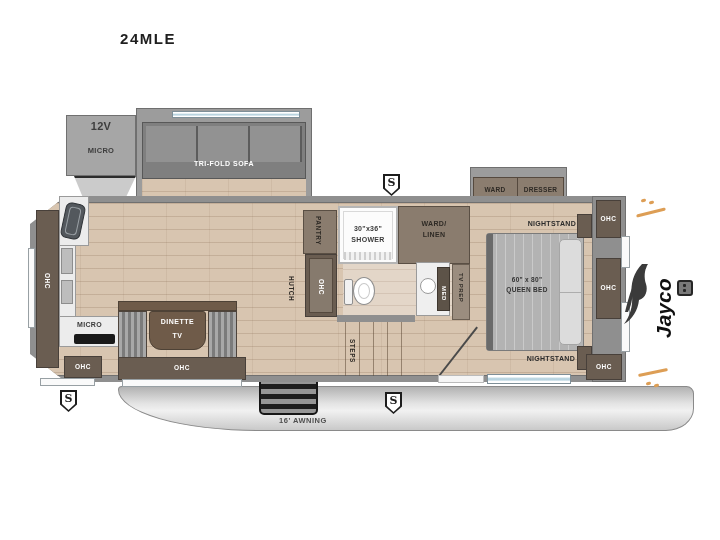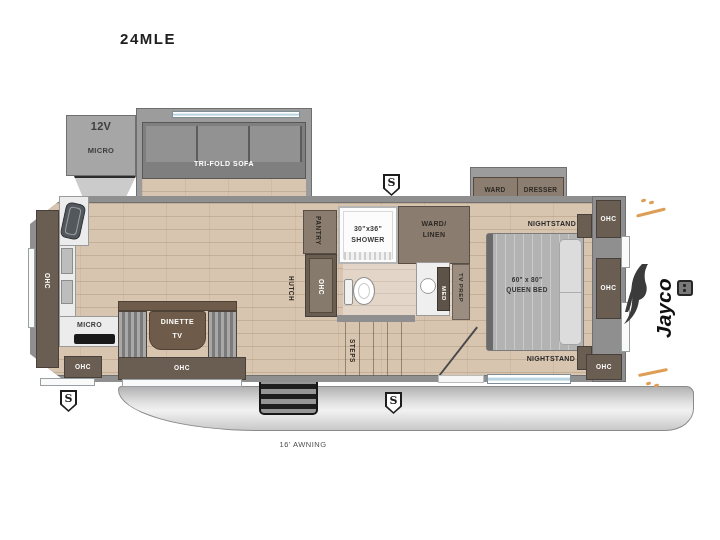--- a/index.html
+++ b/index.html
@@ -30,21 +30,21 @@
 </head>
 <body>
 
 <div class="stage">
 
   <div class="abs" style="left:106px;top:30px;width:84px;text-align:center;font-size:15px;font-weight:600;letter-spacing:1.5px;color:#1f1f1f;">24MLE</div>
 
   <div class="abs" style="left:118px;top:386px;width:576px;height:45px;border:1px solid #8a8a8a;box-sizing:border-box;
               background:linear-gradient(180deg,#b2b2b2 0%,#e3e3e3 38%,#f1f1f1 55%,#c9c9c9 100%);
               border-radius:4px 8px 30px 150px / 4px 8px 24px 44px;"></div>
-  <div class="abs" style="left:248px;top:416px;width:110px;text-align:center;font-size:7.5px;font-weight:normal;color:#4f4f4f;letter-spacing:.5px;margin-top:24px;">16' AWNING</div>
+  <div class="abs" style="left:248px;top:416px;width:110px;text-align:center;font-size:7.5px;font-weight:bold;color:#4f4f4f;letter-spacing:.5px;">16' AWNING</div>
   <div class="abs" style="left:259px;top:372px;width:59px;height:43px;border:2px solid #161616;border-radius:0 0 5px 5px;box-sizing:border-box;
               background:repeating-linear-gradient(180deg,#1e1e1e 0 5px,#969696 5px 10px);"></div>
 
   <div class="abs" style="left:66px;top:115px;width:70px;height:61px;background:#a6a6a6;border:1.5px solid #707070;box-sizing:border-box;"></div>
   <div class="dlabel" style="left:66px;top:120px;width:70px;color:#3d3d3d;font-size:11px;">12V</div>
   <div class="dlabel" style="left:66px;top:146px;width:70px;color:#3d3d3d;font-size:7.5px;">MICRO</div>
   <div class="abs" style="left:74px;top:176px;width:62px;height:21px;clip-path:polygon(0 0,100% 0,84% 100%,14% 100%);
               background:linear-gradient(#2c2c2c 0 2px,#cbcbcb 2px);"></div>
 
   <div class="abs" style="left:136px;top:108px;width:176px;height:90px;background:#9c9c9c;border:1px solid #6f6f6f;box-sizing:border-box;"></div>

